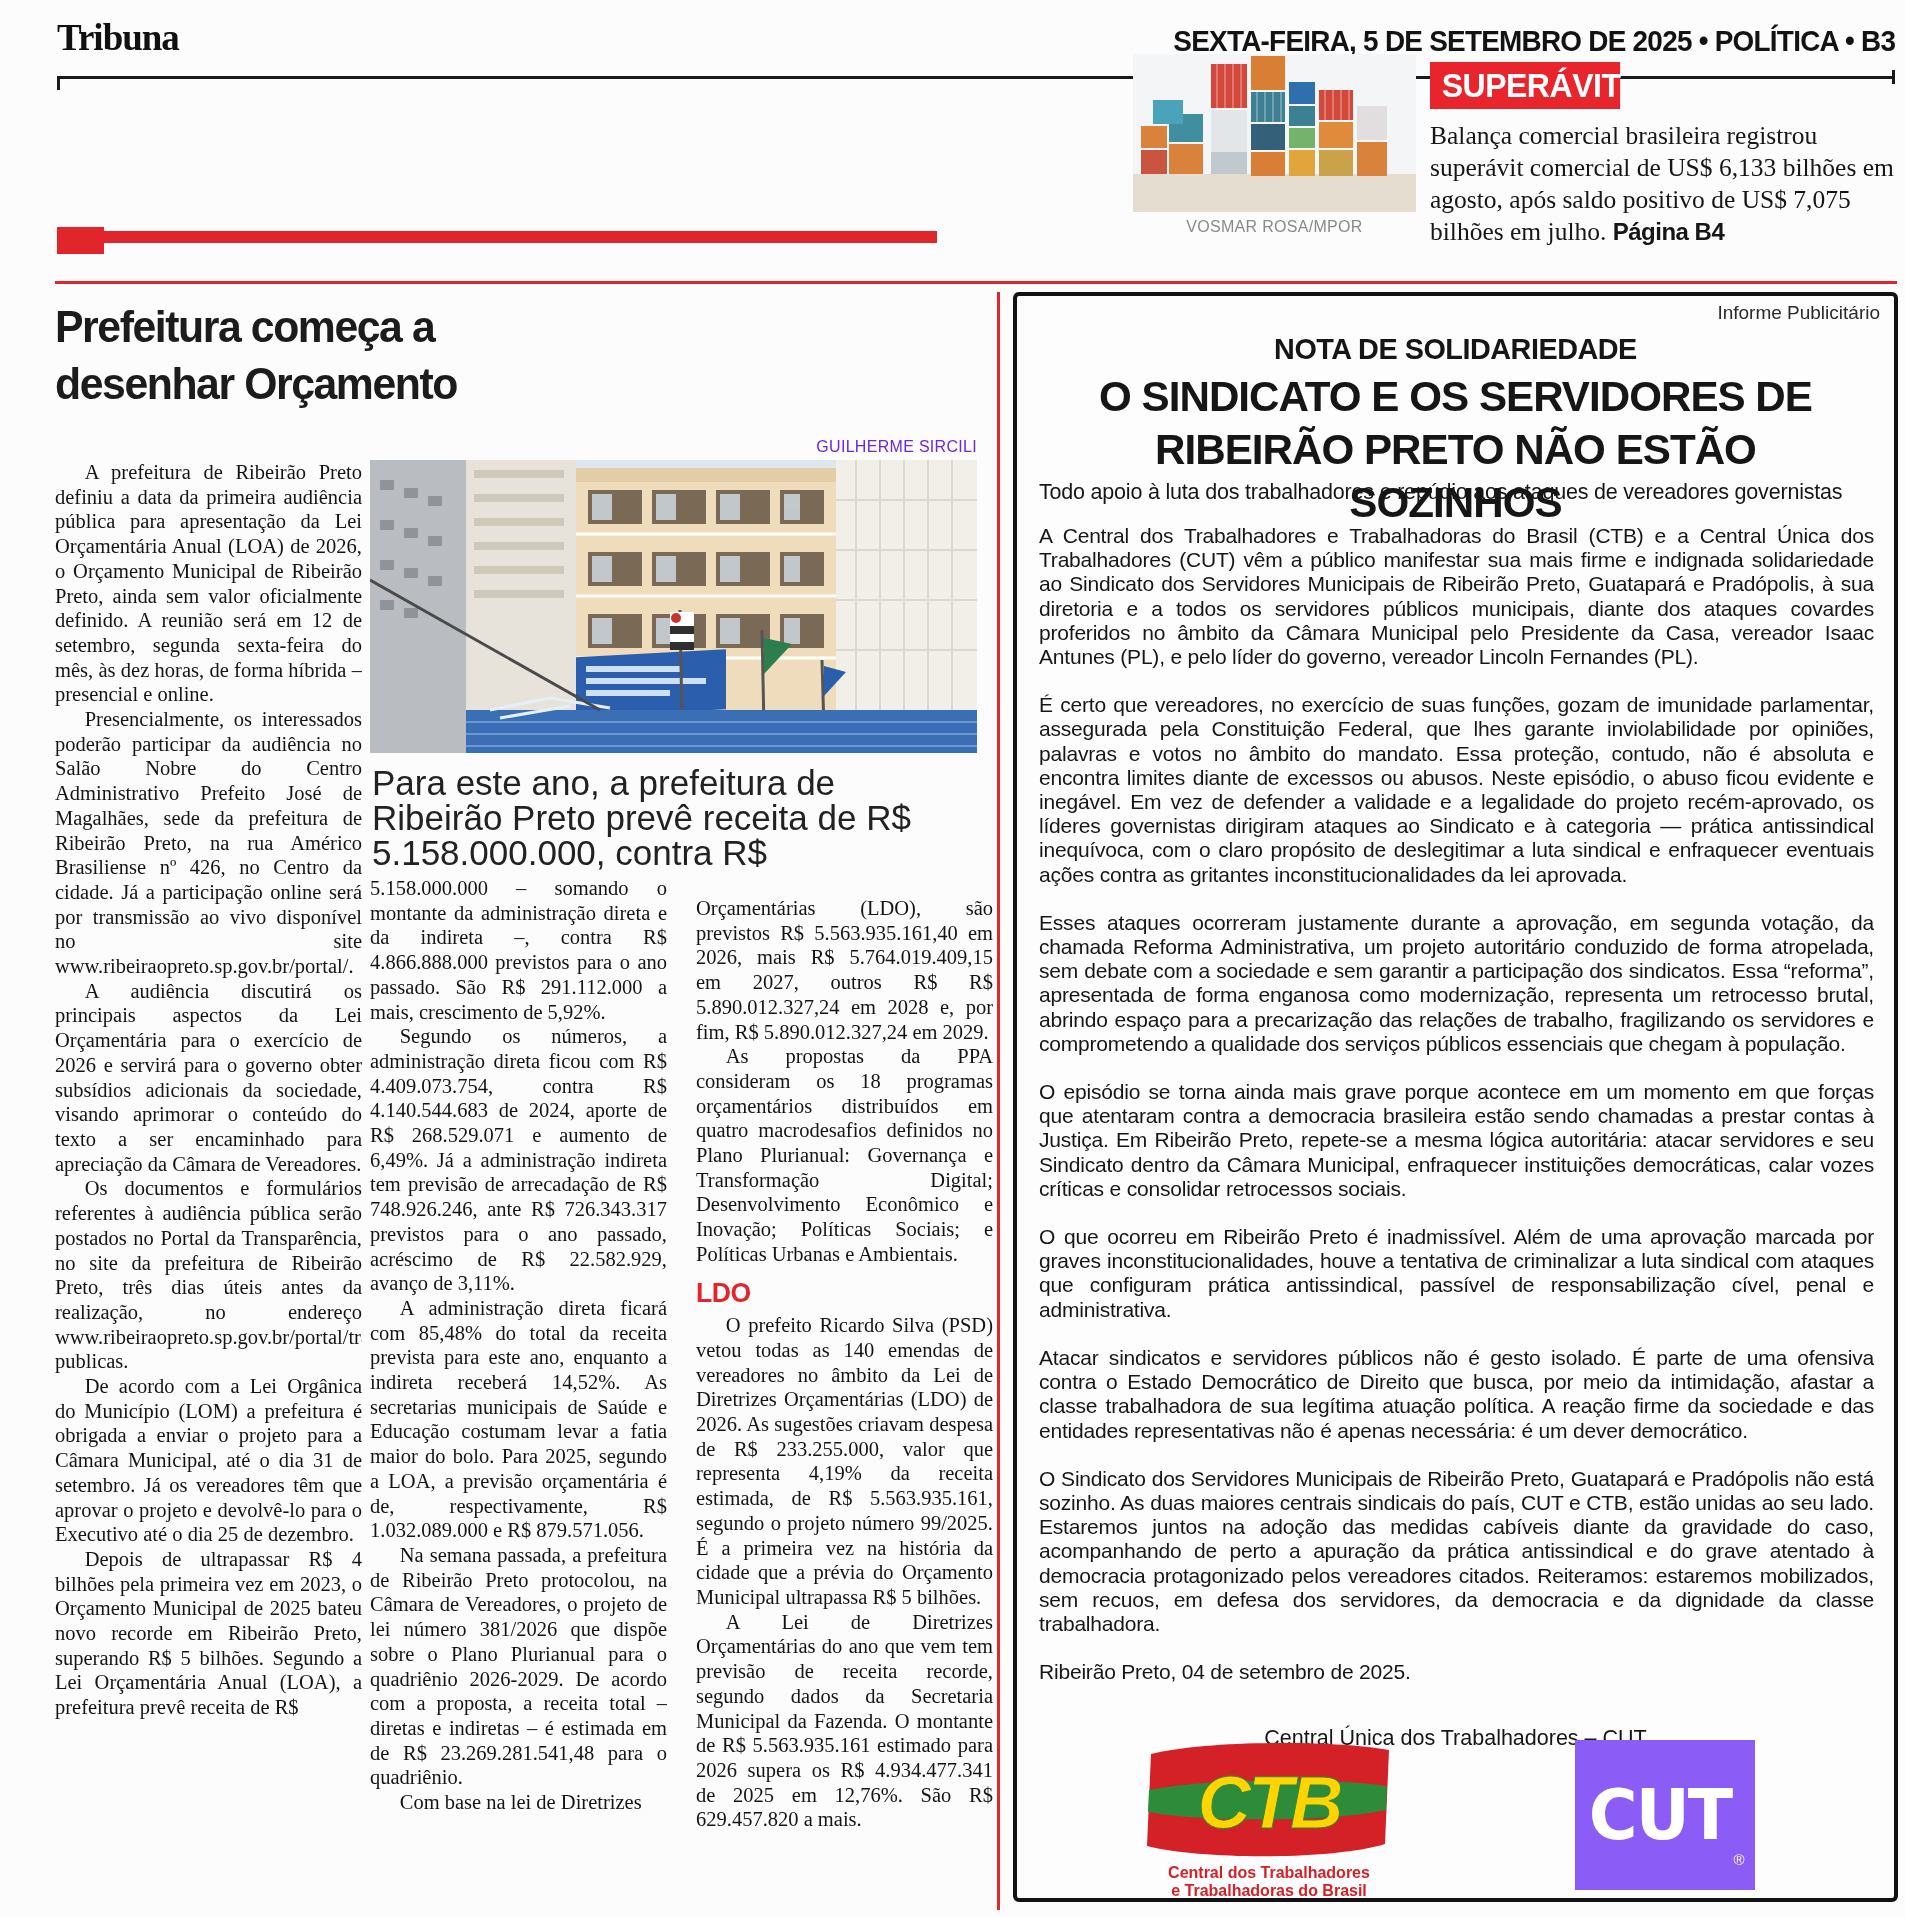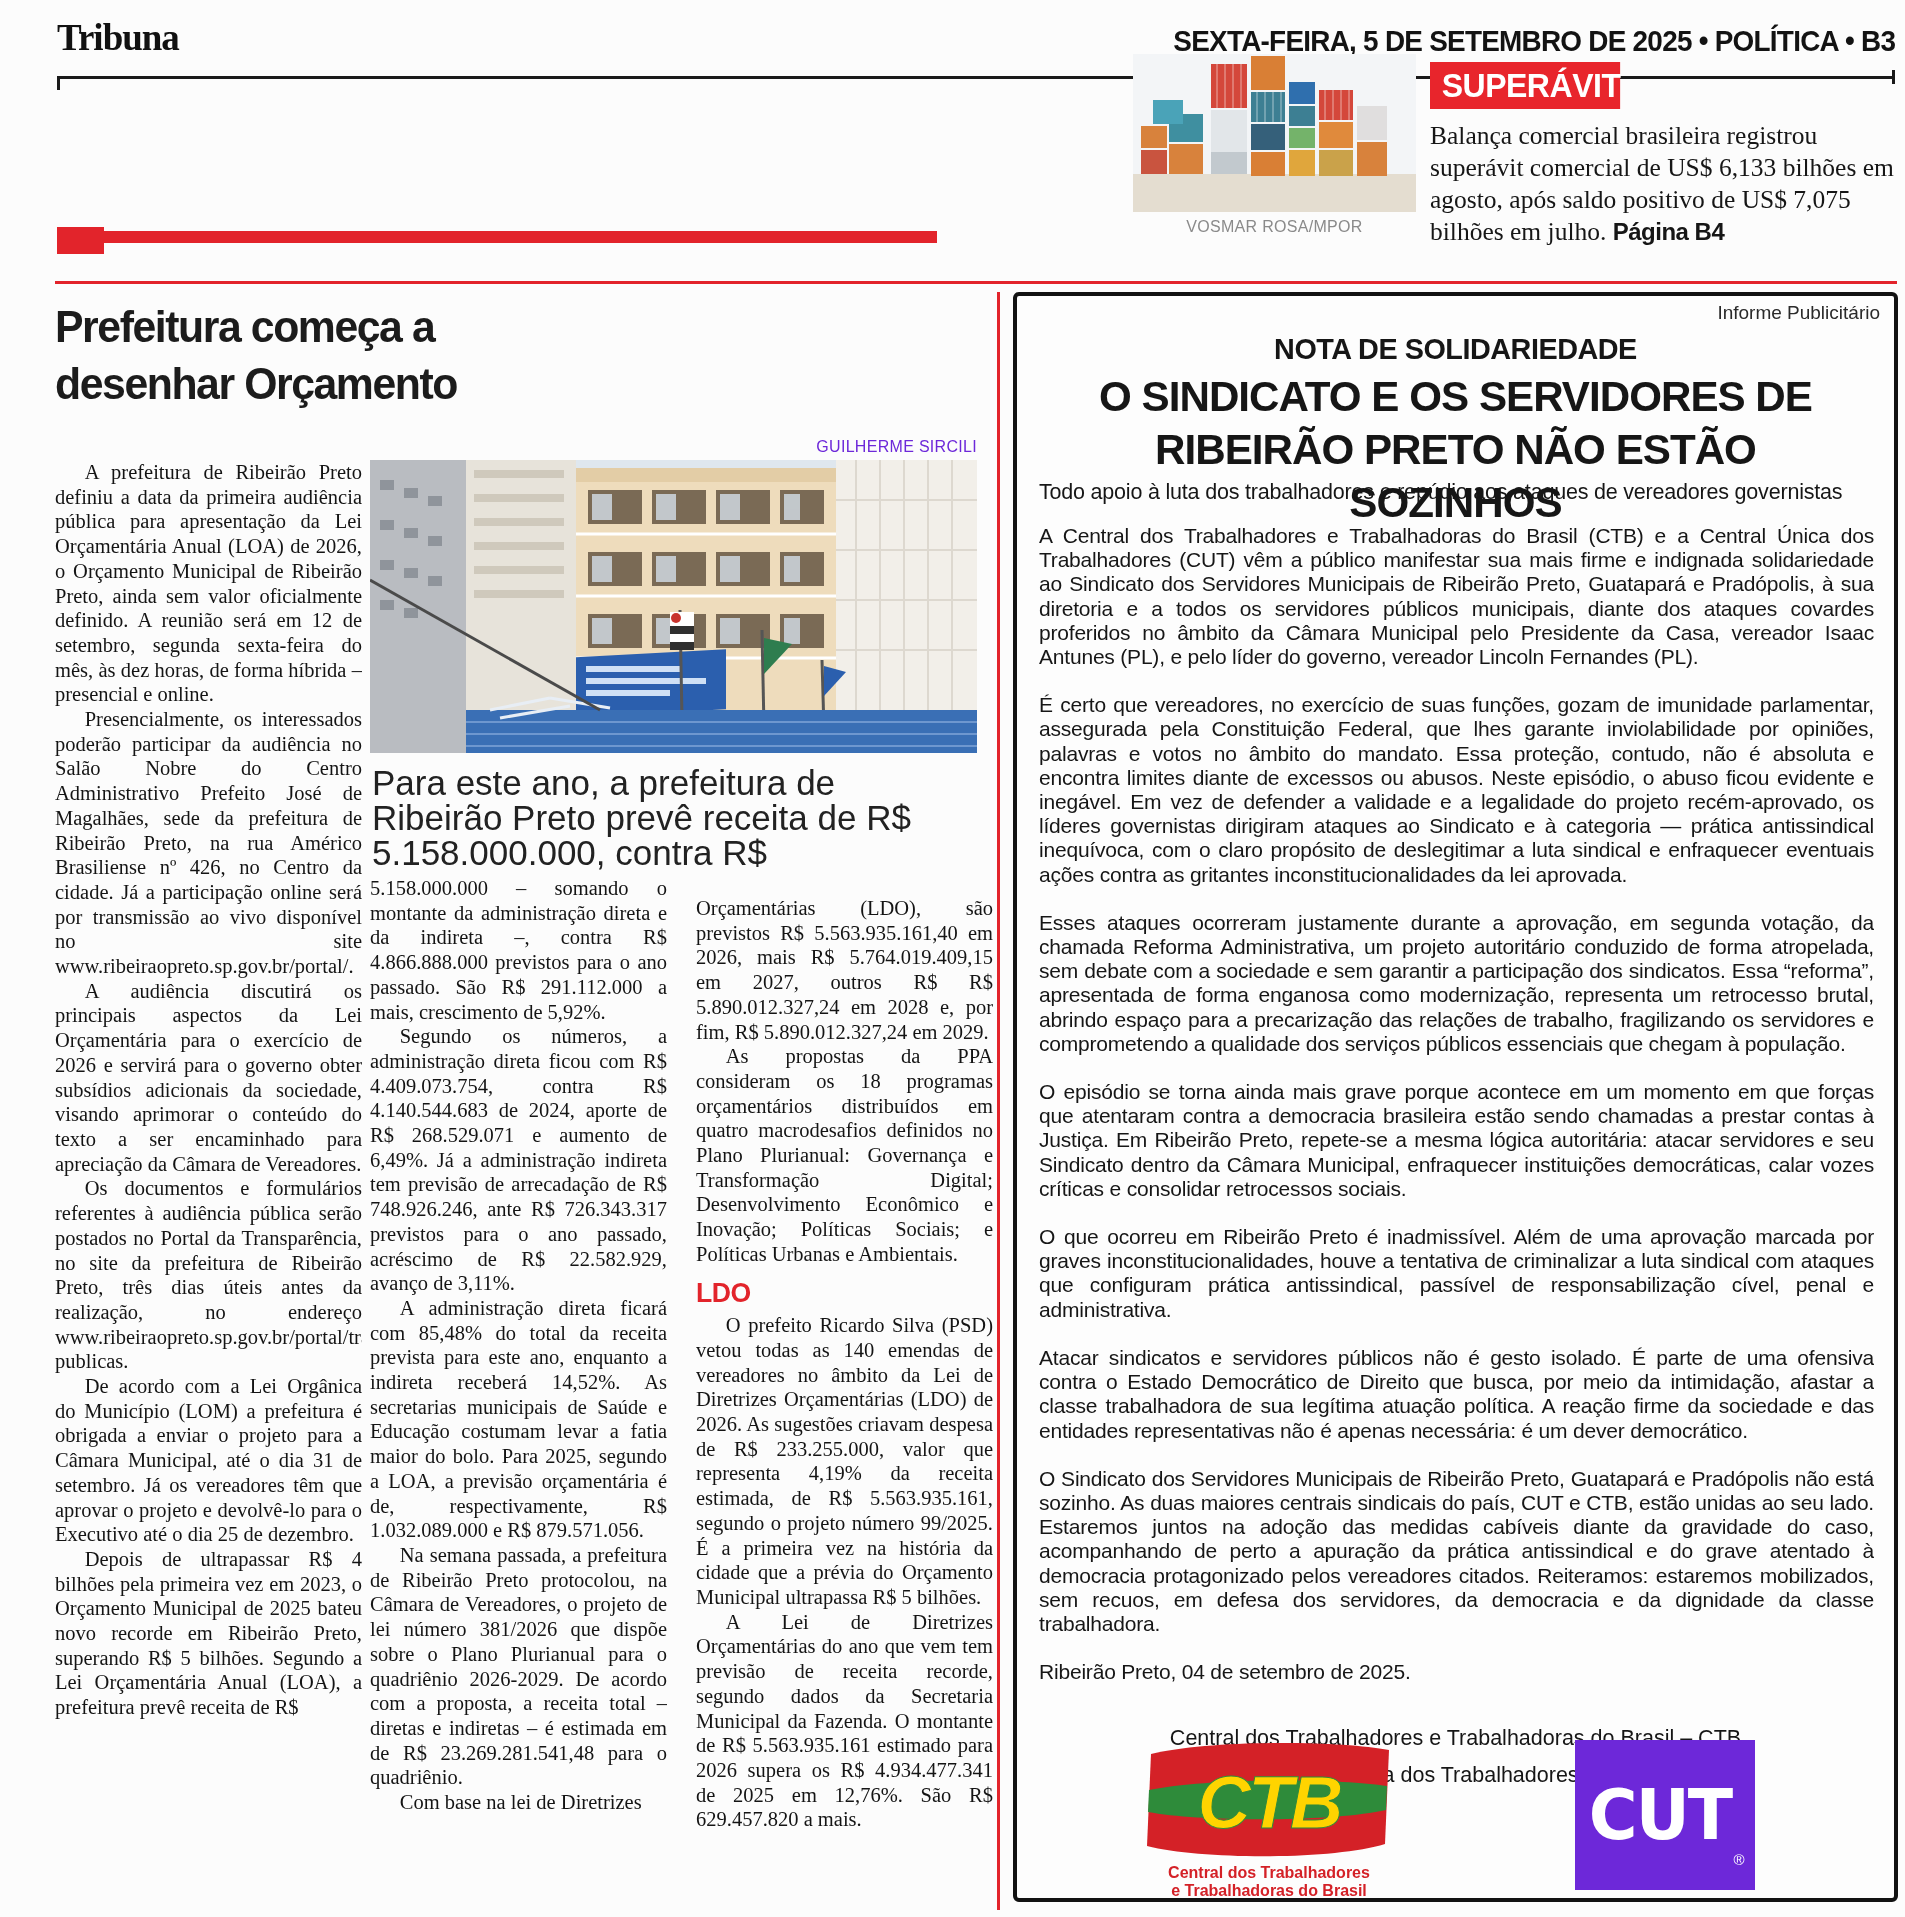--- a/index.html
+++ b/index.html
@@ -71,21 +71,21 @@
   .ad-title { position:absolute; left:20px; right:20px; top:74px; text-align:center; font-weight:bold;
     font-size:43px; line-height:53px; letter-spacing:-1px; transform:scaleX(0.98); transform-origin:center top; }
   .ad-subtitle { position:absolute; left:22px; right:16px; top:184px; font-size:21.5px; letter-spacing:-0.2px; }
   .ad-body { position:absolute; left:22px; right:20px; top:228px; height:1180px; overflow:hidden;
     font-size:21px; line-height:24.2px; letter-spacing:-0.2px; text-align:justify; }
   .ad-body .ap { margin-bottom:24px; }
   .ad-dateline { margin-top:2px; }
   .ad-sign { position:absolute; left:0; right:0; top:1424px; text-align:center;
     font-size:21.5px; line-height:37px; }
   .ctb-logo { position:absolute; left:120px; top:1444px; width:265px; height:160px; }
-  .cut-logo { position:absolute; left:558px; top:1444px; width:180px; height:150px; background:#6d28d9;
+  .cut-logo { position:absolute; left:558px; top:1444px; width:180px; height:150px; background:#8b5cf6;
     display:flex; align-items:center; justify-content:center; }
   .cut-logo .cut-word { color:#fff; font-weight:900; font-size:70px; letter-spacing:-2px;
     font-family:"DejaVu Sans",sans-serif; transform:scaleX(0.95); }
   .cut-logo .cut-reg { color:#fff; font-size:15px; align-self:flex-end; margin:0 0 22px -2px; }
 </style>
 </head>
 <body>
 
 <div class="page">
 
@@ -301,21 +301,20 @@
       <div class="ap">A Central dos Trabalhadores e Trabalhadoras do Brasil (CTB) e a Central Única dos Trabalhadores (CUT) vêm a público manifestar sua mais firme e indignada solidariedade ao Sindicato dos Servidores Municipais de Ribeirão Preto, Guatapará e Pradópolis, à sua diretoria e a todos os servidores públicos municipais, diante dos ataques covardes proferidos no âmbito da Câmara Municipal pelo Presidente da Casa, vereador Isaac Antunes (PL), e pelo líder do governo, vereador Lincoln Fernandes (PL).</div>
       <div class="ap">É certo que vereadores, no exercício de suas funções, gozam de imunidade parlamentar, assegurada pela Constituição Federal, que lhes garante inviolabilidade por opiniões, palavras e votos no âmbito do mandato. Essa proteção, contudo, não é absoluta e encontra limites diante de excessos ou abusos. Neste episódio, o abuso ficou evidente e inegável. Em vez de defender a validade e a legalidade do projeto recém-aprovado, os líderes governistas dirigiram ataques ao Sindicato e à categoria — prática antissindical inequívoca, com o claro propósito de deslegitimar a luta sindical e enfraquecer eventuais ações contra as gritantes inconstitucionalidades da lei aprovada.</div>
       <div class="ap">Esses ataques ocorreram justamente durante a aprovação, em segunda votação, da chamada Reforma Administrativa, um projeto autoritário conduzido de forma atropelada, sem debate com a sociedade e sem garantir a participação dos sindicatos. Essa “reforma”, apresentada de forma enganosa como modernização, representa um retrocesso brutal, abrindo espaço para a precarização das relações de trabalho, fragilizando os servidores e comprometendo a qualidade dos serviços públicos essenciais que chegam à população.</div>
       <div class="ap">O episódio se torna ainda mais grave porque acontece em um momento em que forças que atentaram contra a democracia brasileira estão sendo chamadas a prestar contas à Justiça. Em Ribeirão Preto, repete-se a mesma lógica autoritária: atacar servidores e seu Sindicato dentro da Câmara Municipal, enfraquecer instituições democráticas, calar vozes críticas e consolidar retrocessos sociais.</div>
       <div class="ap">O que ocorreu em Ribeirão Preto é inadmissível. Além de uma aprovação marcada por graves inconstitucionalidades, houve a tentativa de criminalizar a luta sindical com ataques que configuram prática antissindical, passível de responsabilização cível, penal e administrativa.</div>
       <div class="ap">Atacar sindicatos e servidores públicos não é gesto isolado. É parte de uma ofensiva contra o Estado Democrático de Direito que busca, por meio da intimidação, afastar a classe trabalhadora de sua legítima atuação política. A reação firme da sociedade e das entidades representativas não é apenas necessária: é um dever democrático.</div>
       <div class="ap">O Sindicato dos Servidores Municipais de Ribeirão Preto, Guatapará e Pradópolis não está sozinho. As duas maiores centrais sindicais do país, CUT e CTB, estão unidas ao seu lado. Estaremos juntos na adoção das medidas cabíveis diante da gravidade do caso, acompanhando de perto a apuração da prática antissindical e do grave atentado à democracia protagonizado pelos vereadores citados. Reiteramos: estaremos mobilizados, sem recuos, em defesa dos servidores, da democracia e da dignidade da classe trabalhadora.</div>
       <div class="ad-dateline">Ribeirão Preto, 04 de setembro de 2025.</div>
     </div>
     <div class="ad-sign">
-      <div>Central dos Trabalhadores e Trabalhadoras do Brasil – CTB</div>
       <div>Central Única dos Trabalhadores – CUT</div>
     </div>
 
     <svg class="ctb-logo" viewBox="0 0 265 160">
       <path d="M14,14 C 70,0 200,0 252,10 L248,104 C 196,120 66,120 10,106 Z" fill="#d42127"></path>
       <path d="M12,50 C 70,38 200,38 250,46 L249,70 C 196,82 64,82 11,72 Z" fill="#2e8b3a"></path>
       <text x="132" y="88" text-anchor="middle" font-family="Liberation Sans, sans-serif" font-weight="bold" font-style="italic" font-size="74" fill="#ffd400" stroke="#2e8b3a" stroke-width="1" letter-spacing="-3">CTB</text>
       <text x="132" y="138" text-anchor="middle" font-family="Liberation Sans, sans-serif" font-weight="bold" font-size="16" fill="#d42127">Central dos Trabalhadores</text>
       <text x="132" y="156" text-anchor="middle" font-family="Liberation Sans, sans-serif" font-weight="bold" font-size="16" fill="#d42127">e Trabalhadoras do Brasil</text>
     </svg>

